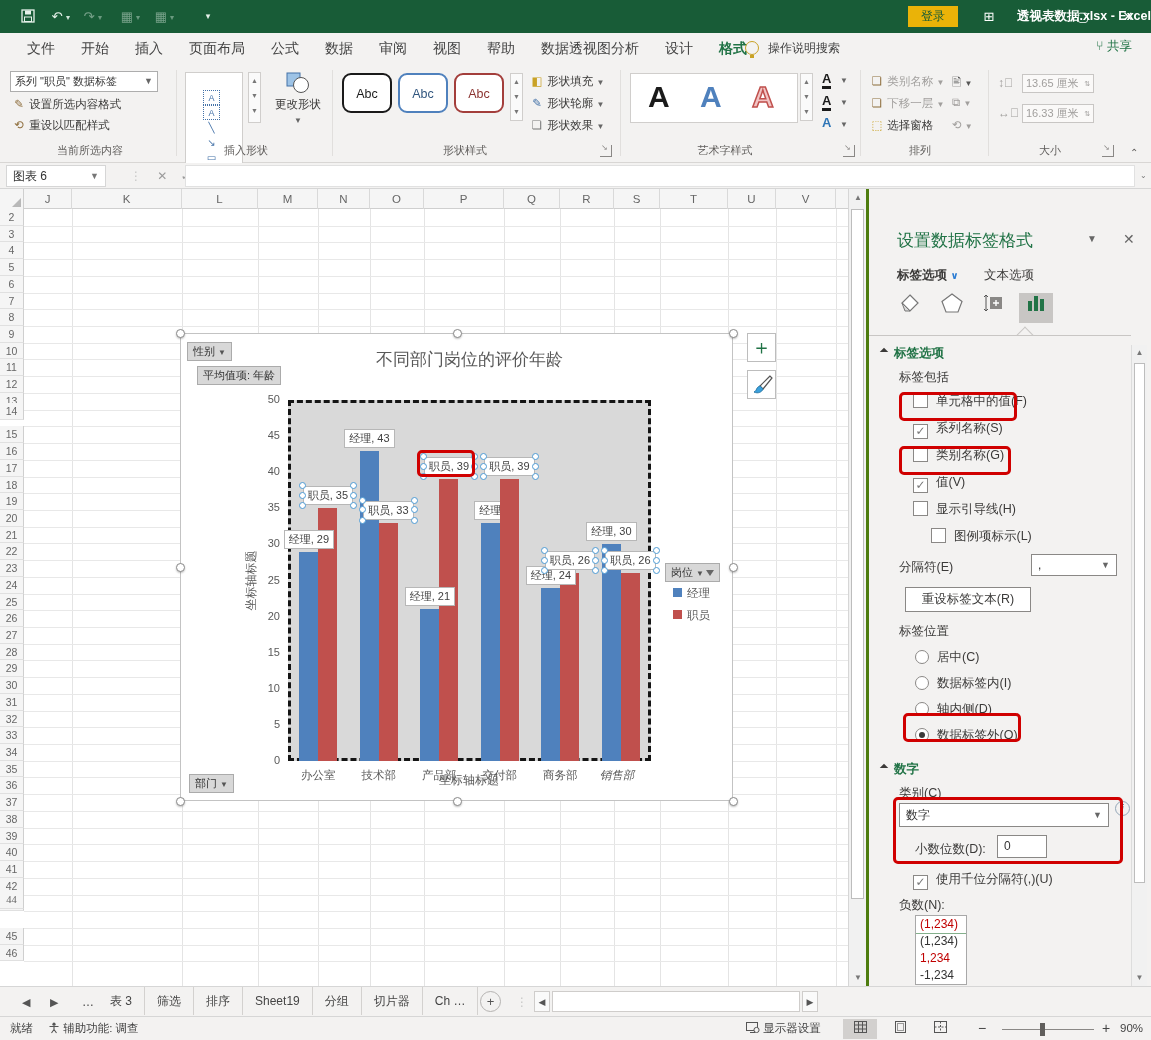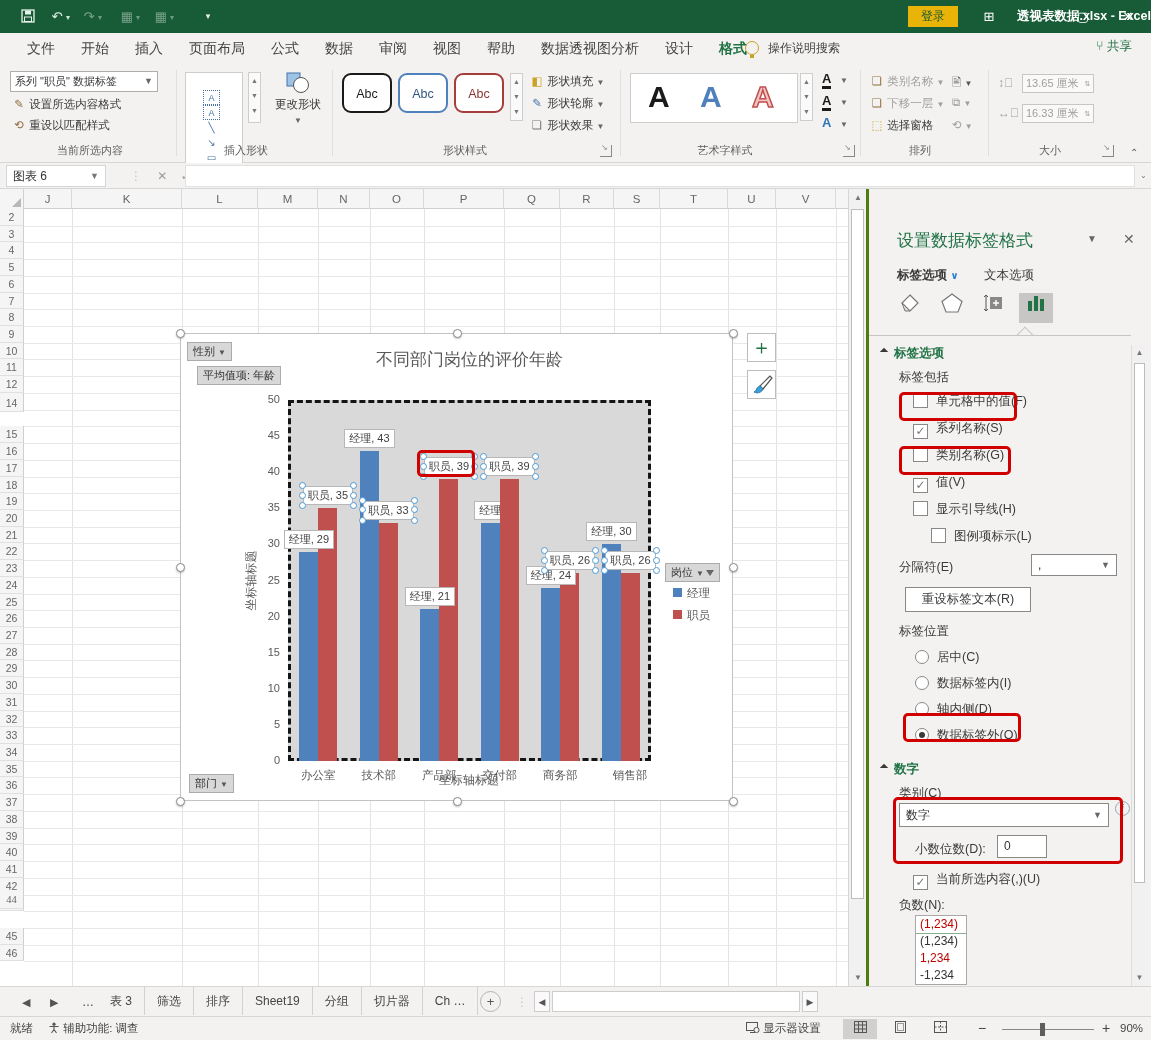--- a/index.html
+++ b/index.html
@@ -337,21 +337,21 @@
       <div class="rowh" style="top: 53.44px; height: 16.72px; line-height: 16.72px;">4</div>
       <div class="rowh" style="top: 70.16px; height: 16.72px; line-height: 16.72px;">5</div>
       <div class="rowh" style="top: 86.88px; height: 16.72px; line-height: 16.72px;">6</div>
       <div class="rowh" style="top: 103.6px; height: 16.72px; line-height: 16.72px;">7</div>
       <div class="rowh" style="top: 120.32px; height: 16.72px; line-height: 16.72px;">8</div>
       <div class="rowh" style="top: 137.04px; height: 16.72px; line-height: 16.72px;">9</div>
       <div class="rowh" style="top: 153.76px; height: 16.72px; line-height: 16.72px;">10</div>
       <div class="rowh" style="top: 170.48px; height: 16.72px; line-height: 16.72px;">11</div>
       <div class="rowh" style="top: 187.2px; height: 16.72px; line-height: 16.72px;">12</div>
       <div class="rowh" style="top: 203.92px; height: 16.72px; line-height: 16.72px;">13</div>
-      <div class="rowh" style="top: 206px; height: 16.72px; line-height: 16.72px;">14</div>
+      <div class="rowh" style="top: 214px; height: 16.72px; line-height: 16.72px;">14</div>
       <div class="rowh" style="top: 237.36px; height: 16.72px; line-height: 16.72px;">15</div>
       <div class="rowh" style="top: 254.08px; height: 16.72px; line-height: 16.72px;">16</div>
       <div class="rowh" style="top: 270.8px; height: 16.72px; line-height: 16.72px;">17</div>
       <div class="rowh" style="top: 287.52px; height: 16.72px; line-height: 16.72px;">18</div>
       <div class="rowh" style="top: 304.24px; height: 16.72px; line-height: 16.72px;">19</div>
       <div class="rowh" style="top: 320.96px; height: 16.72px; line-height: 16.72px;">20</div>
       <div class="rowh" style="top: 337.68px; height: 16.72px; line-height: 16.72px;">21</div>
       <div class="rowh" style="top: 354.4px; height: 16.72px; line-height: 16.72px;">22</div>
       <div class="rowh" style="top: 371.12px; height: 16.72px; line-height: 16.72px;">23</div>
       <div class="rowh" style="top: 387.84px; height: 16.72px; line-height: 16.72px;">24</div>
@@ -417,21 +417,21 @@
       <div class="ytick" style="left: 59px; top: 131.2px;">40</div>
       <div class="ytick" style="left: 59px; top: 95.1px;">45</div>
       <div class="ytick" style="left: 59px; top: 59px;">50</div>
     </div>
   <div id="xcats">
       <div class="xcat" style="left: 105.25px; top: 434px;">办公室</div>
       <div class="xcat" style="left: 165.75px; top: 434px;">技术部</div>
       <div class="xcat" style="left: 226.25px; top: 434px;">产品部</div>
       <div class="xcat" style="left: 286.75px; top: 434px;">交付部</div>
       <div class="xcat" style="left: 347.25px; top: 434px;">商务部</div>
-      <div class="xcat" style="left: 417px; top: 434px;">销售部</div>
+      <div class="xcat" style="left: 404px; top: 434px; font-style: italic;">销售部</div>
     </div>
   <div id="ytitle" class="abs">坐标轴标题</div>
   <div id="xtitle" class="abs">坐标轴标题</div>
   <div class="fieldbtn" style="left:8px;top:440px"><span>部门</span> <span class="dd">▼</span></div>
   <div class="fieldbtn" style="left:484px;top:229px"><span>岗位</span> <span class="dd">▼</span><span class="funnel"></span></div>
   <div id="legend">
       <div class="legrow" style="left: 492px; top: 252px;"><span class="sw" style="background: rgb(79, 129, 189);"></span>经理</div>
       <div class="legrow" style="left: 492px; top: 274px;"><span class="sw" style="background: rgb(192, 80, 77);"></span>职员</div>
     </div>
   <div id="dlabels">
@@ -526,21 +526,21 @@
       <div class="radrow" style="top: 512px;"><span class="rad"></span>轴内侧(D)</div>
       <div class="radrow" style="top: 538px;"><span class="rad on"></span>数据标签外(O)</div>
     </div>
 
   <div class="sec-head" style="top:572px">数字</div>
   <div class="pane-sub" style="top:596px">类别(C)</div>
   <div class="combo" style="left:30px;top:614px;width:210px;height:24px;line-height:22px"><span class="dd">▼</span><span>数字</span></div>
   <div class="iico" style="left:246px;top:612px">i</div>
   <div class="pane-sub" style="top:652px;left:46px">小数位数(D):</div>
   <div class="abs" style="left:128px;top:646px;width:50px;height:23px;background:#fff;border:1px solid #8a8886;font-size:12px;line-height:21px;padding:0 6px">0</div>
-  <div class="chkrow" style="left:44px;top:682px"><span class="chk">✓</span><span>当前所选内容(,)(U)</span></div>
+  <div class="chkrow" style="left:44px;top:682px"><span class="chk">✓</span><span>使用千位分隔符(,)(U)</span></div>
   <div class="pane-sub" style="top:708px">负数(N):</div>
   <div id="neg-list" class="abs">
       <div class="neg-item neg-red neg-sel">(1,234)</div>
       <div class="neg-item">(1,234)</div>
       <div class="neg-item neg-red">1,234</div>
       <div class="neg-item">-1,234</div>
       <div class="neg-item neg-red">-1,234</div>
     </div>
 
   <div class="redbox" style="left:30px;top:203px;width:118px;height:29px"></div>

